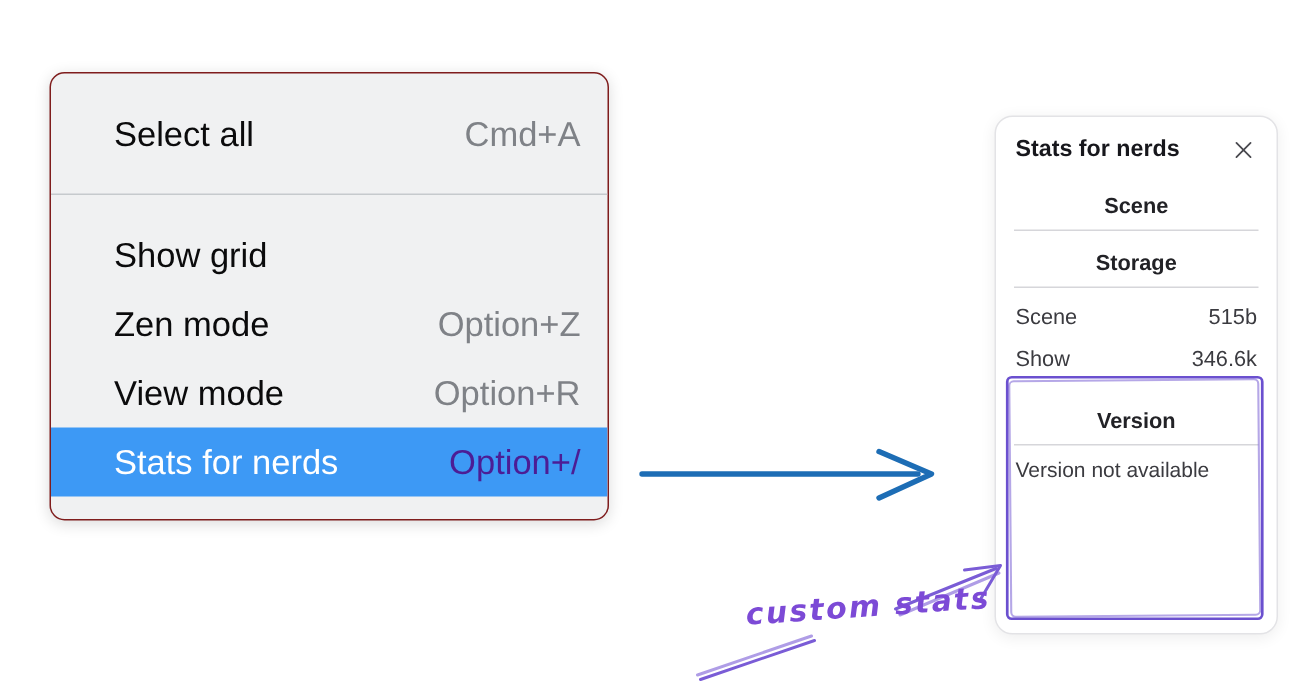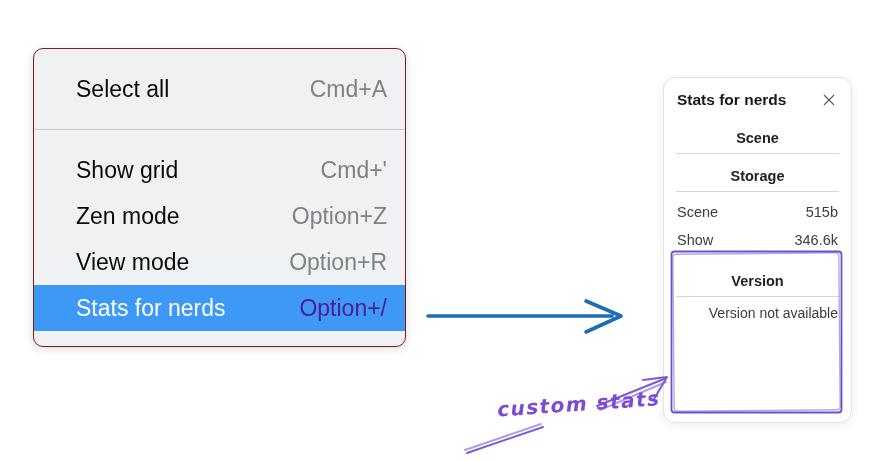--- a/index.html
+++ b/index.html
@@ -53,21 +53,21 @@
   .sec-title { text-align: center; font-weight: bold; font-size: 14.5px; color: #222226; }
   .sec-title.scene   { margin-top: 21px; }
   .sec-title.storage { margin-top: 14px; }
   .sec-title.version { margin-top: 19px; }
   hr.rule { border: none; border-top: 1px solid #d6d6da; margin: 7px -1px 2px; }
   .rows { margin-top: 6px; }
   .stat-row {
     display: flex; justify-content: space-between; align-items: center;
     height: 28px; font-size: 14.5px;
   }
-  .version-note { font-size: 14px; padding-top: 6px; text-align: right; }
+  .version-note { font-size: 14px; padding-top: 6px; }
 
   
   .overlay {
     position: absolute; inset: 0;
     width: 873px; height: 461px;
     pointer-events: none;
   }
   .annotation-label {
     position: absolute; left: 497px; top: 392px;
     width: 160px;
@@ -86,21 +86,20 @@
   <div class="menu-group">
     <div class="menu-item">
       <span>Select all</span>
       <span class="shortcut">Cmd+A</span>
     </div>
   </div>
   <div class="menu-separator"></div>
   <div class="menu-group">
     <div class="menu-item">
       <span>Show grid</span>
-      <span class="shortcut">Cmd+'</span>
     </div>
     <div class="menu-item">
       <span>Zen mode</span>
       <span class="shortcut">Option+Z</span>
     </div>
     <div class="menu-item">
       <span>View mode</span>
       <span class="shortcut">Option+R</span>
     </div>
     <div class="menu-item selected">

